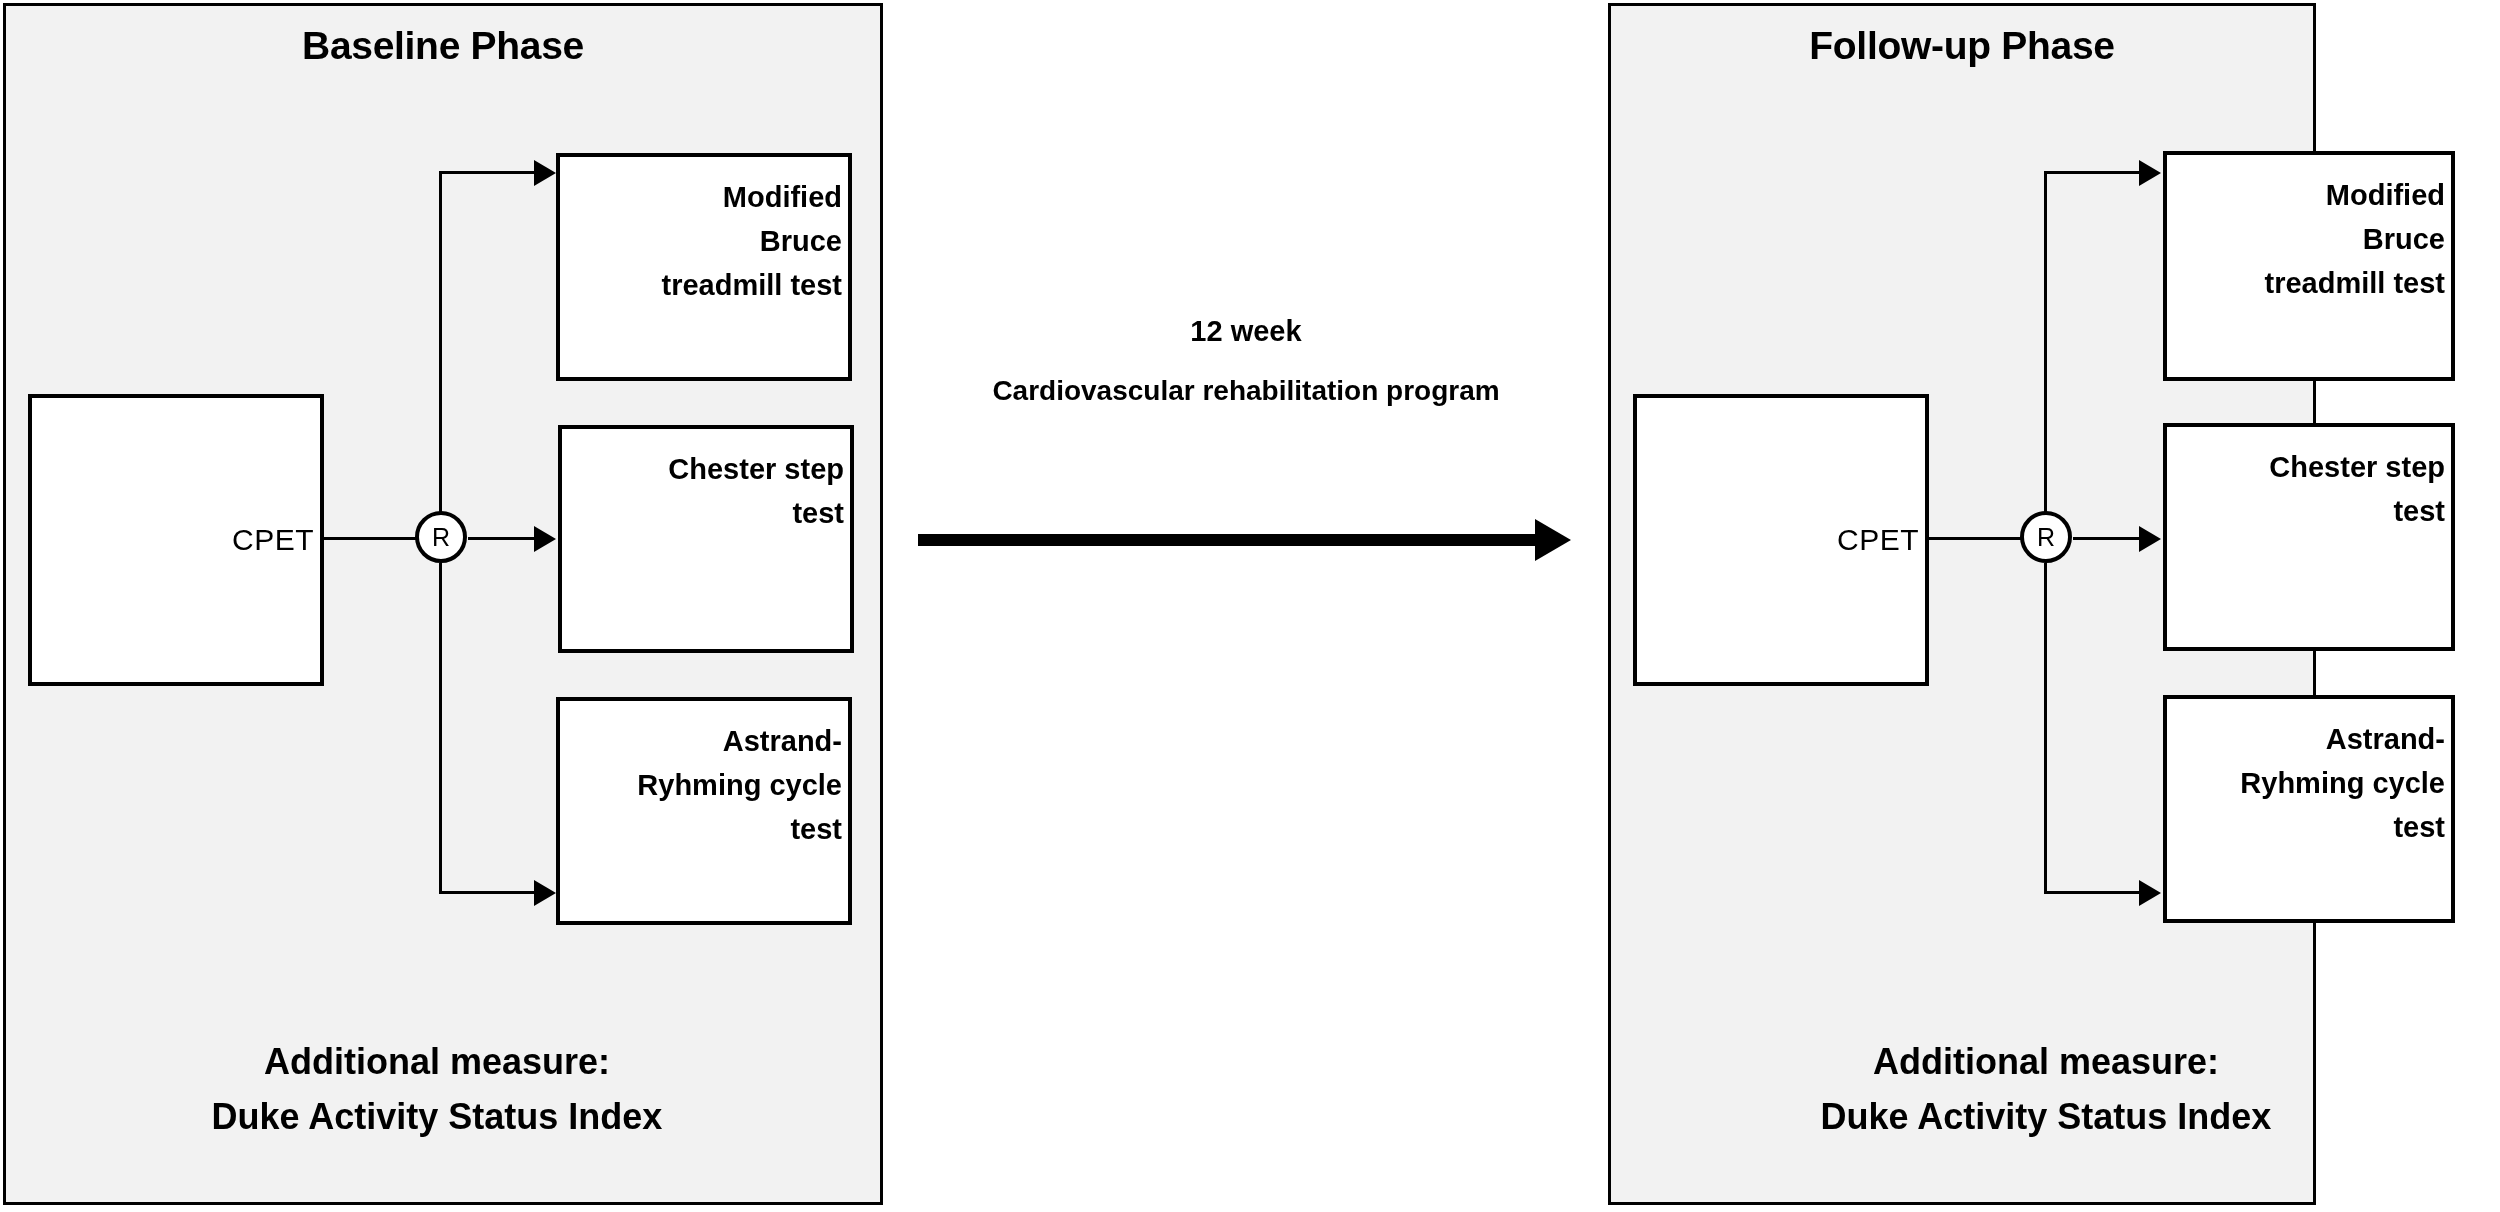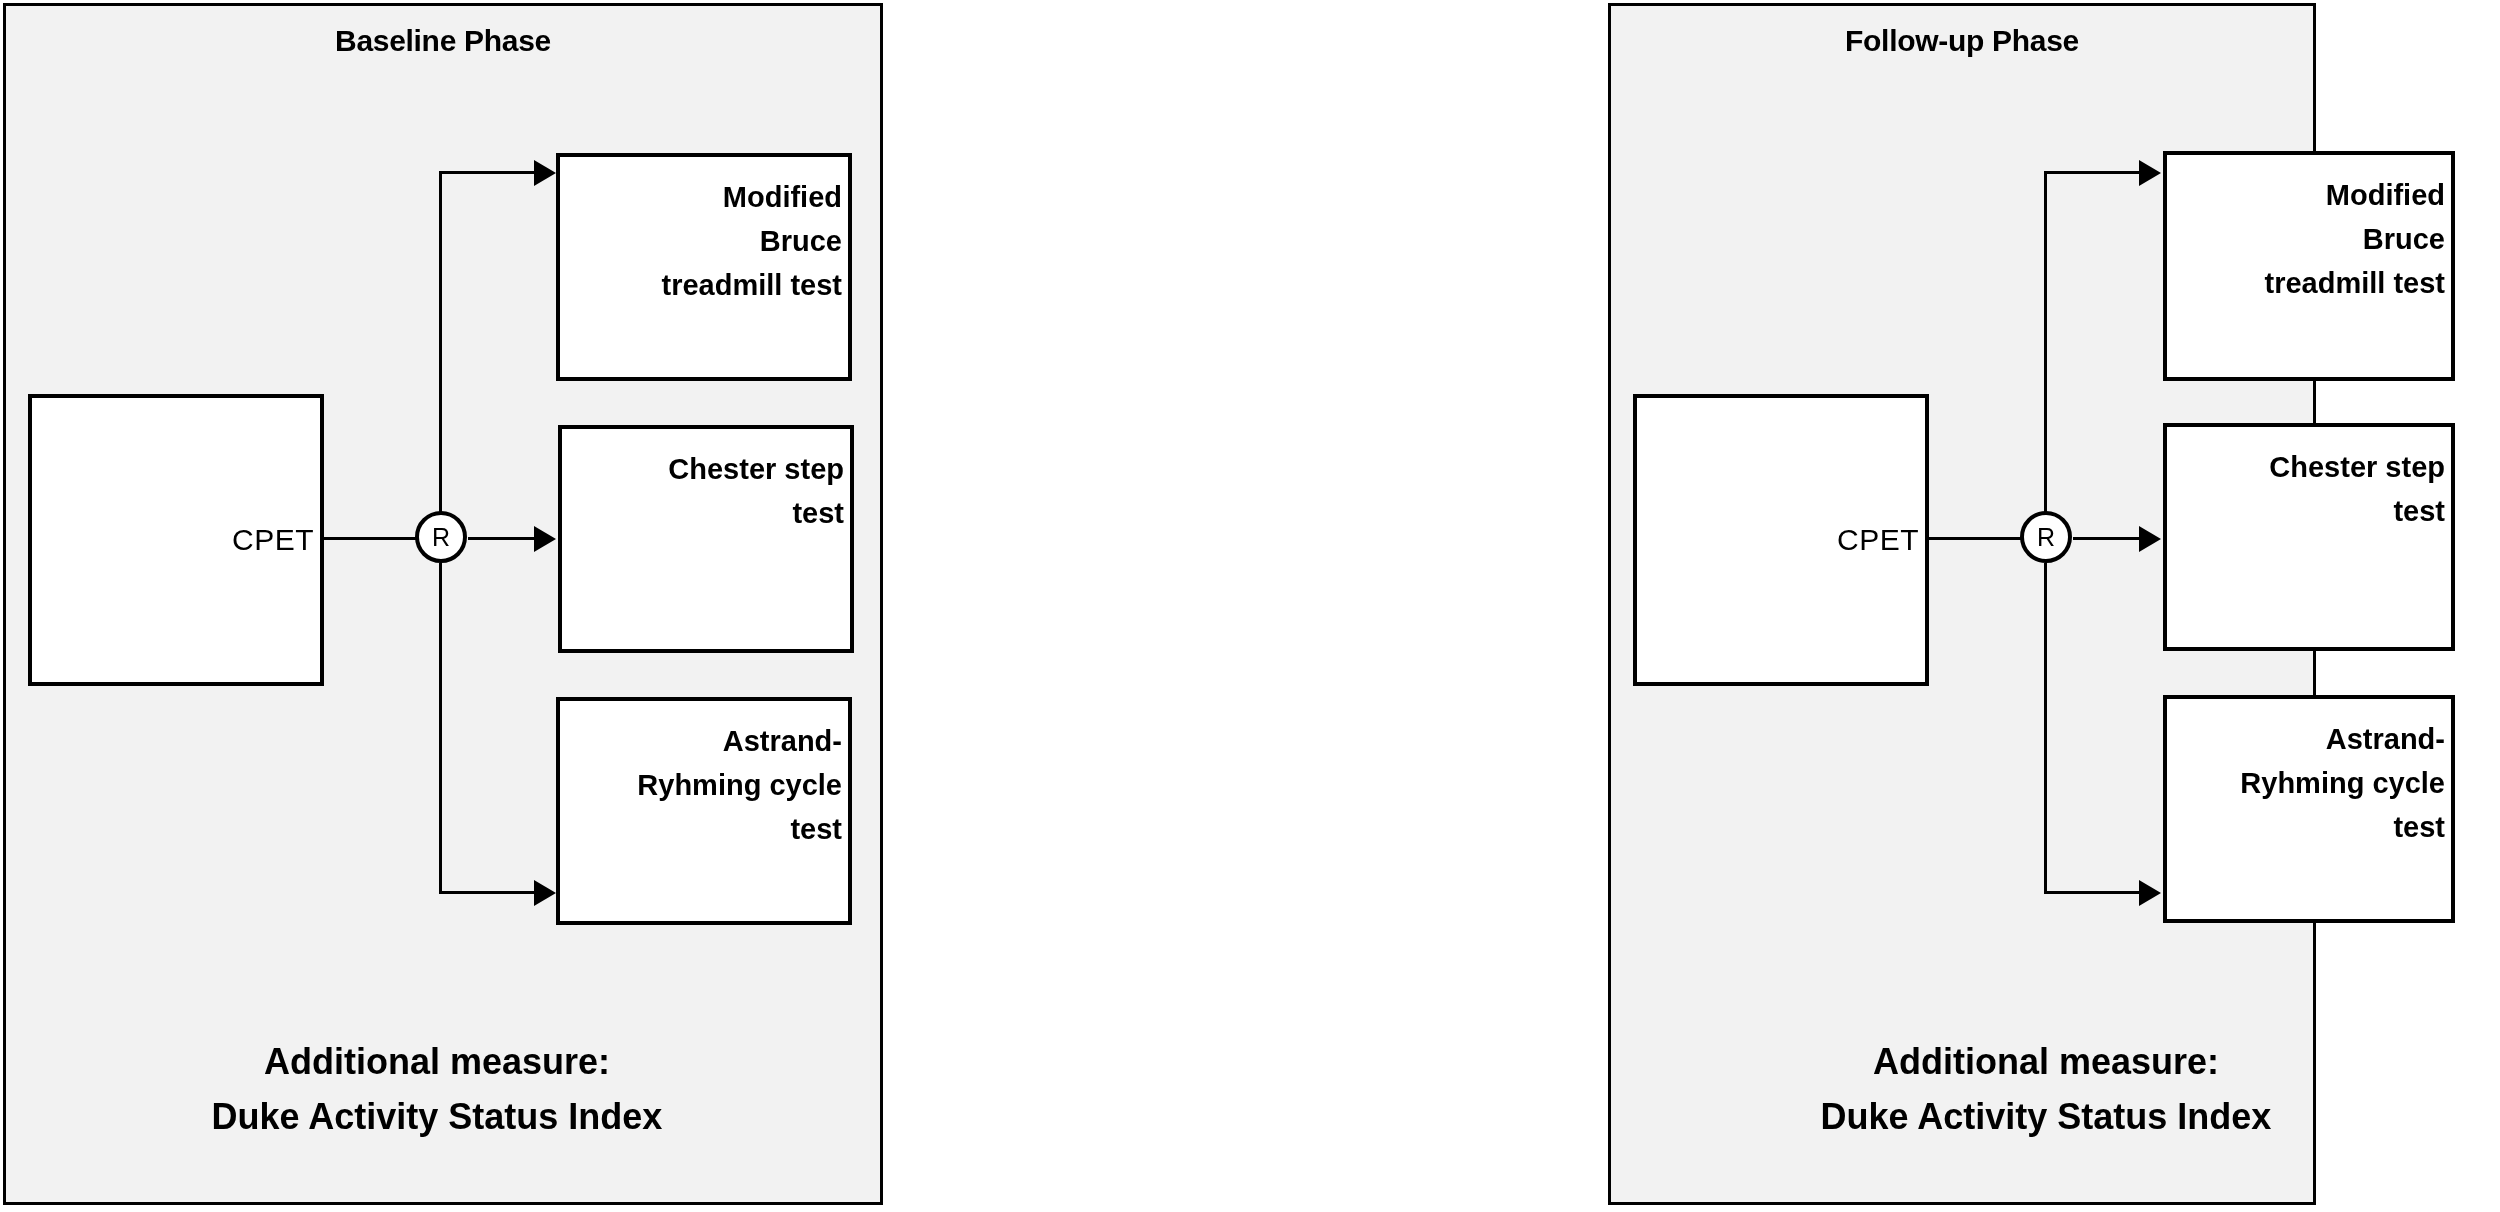--- a/index.html
+++ b/index.html
@@ -37,21 +37,21 @@
     width: 708px;
     height: 1202px;
   }
 
   .phase-title {
     position: absolute;
     top: 18px;
     left: 0;
     width: 100%;
     text-align: center;
-    font-size: 30px;
+    font-size: 39px;
     font-weight: bold;
     color: #000000;
     letter-spacing: -0.3px;
   }
 
   
   .node-box {
     position: absolute;
     background: #ffffff;
     border: 4px solid #000000;
@@ -227,20 +227,26 @@
         <div>Astrand-</div>
         <div>Ryhming cycle</div>
         <div>test</div>
       </div>
     </div>
 
     <div class="panel-note" style="left:0; top:1035px; width:862px; text-align:center; padding-right:0;">Additional measure:</div>
     <div class="panel-note" style="left:0; top:1090px; width:862px; text-align:center;">Duke Activity Status Index</div>
   </div>
 
+  <div id="middle-section">
+    <div class="middle-text" id="mid-duration">12 week</div>
+    <div class="middle-text" id="mid-program">Cardiovascular rehabilitation program</div>
+    <div id="mid-arrow-shaft"></div>
+    <div id="mid-arrow-head"></div>
+  </div>
 
   <div class="phase-panel" id="followup-panel">
 
     <div class="phase-title">Follow-up Phase</div>
 
     <div class="node-box cpet-box" style="left:22px; top:388px; width:296px; height:292px;">
       <div class="node-label">CPET</div>
     </div>
 
     <div class="hline thin" style="left:318px; top:531px; width:92px;"></div>

